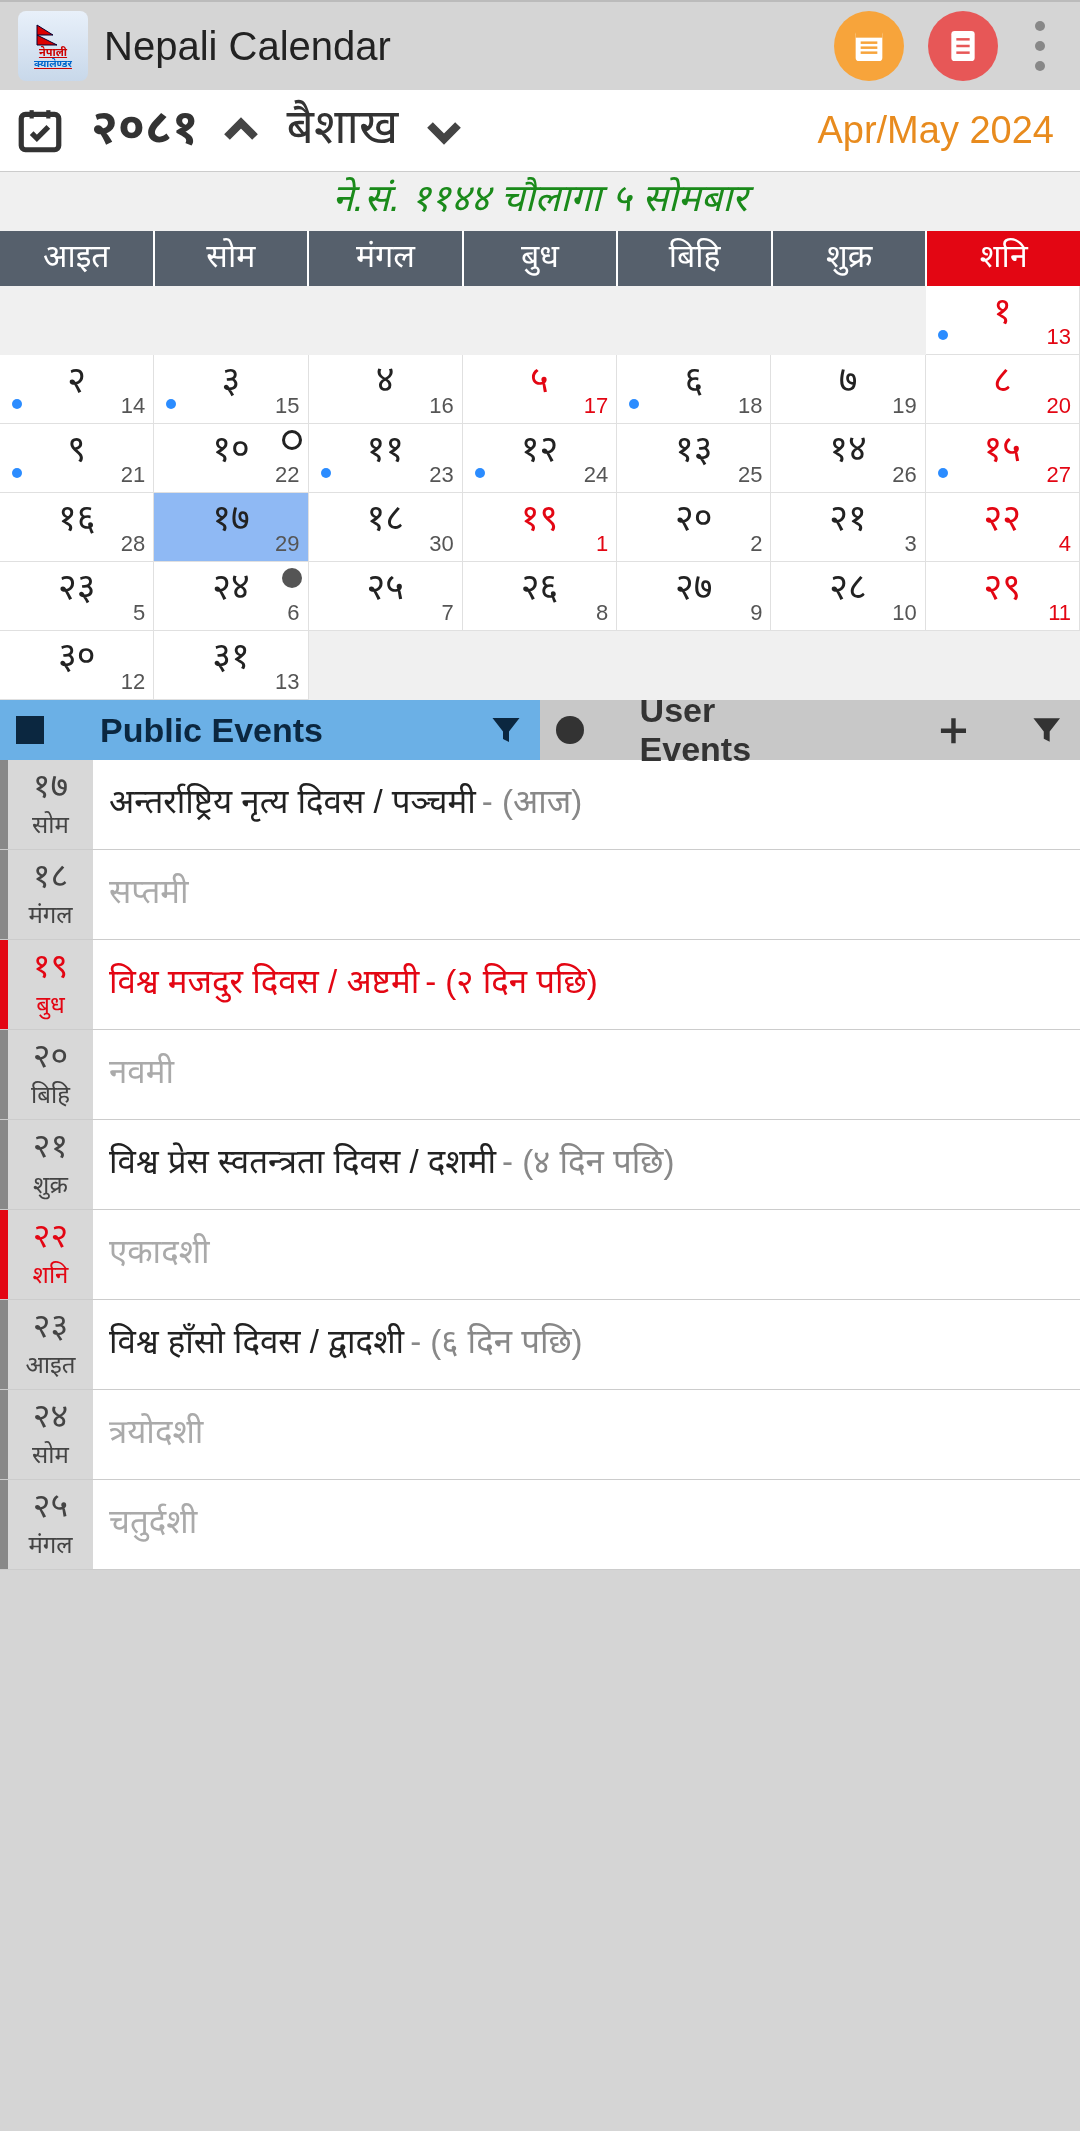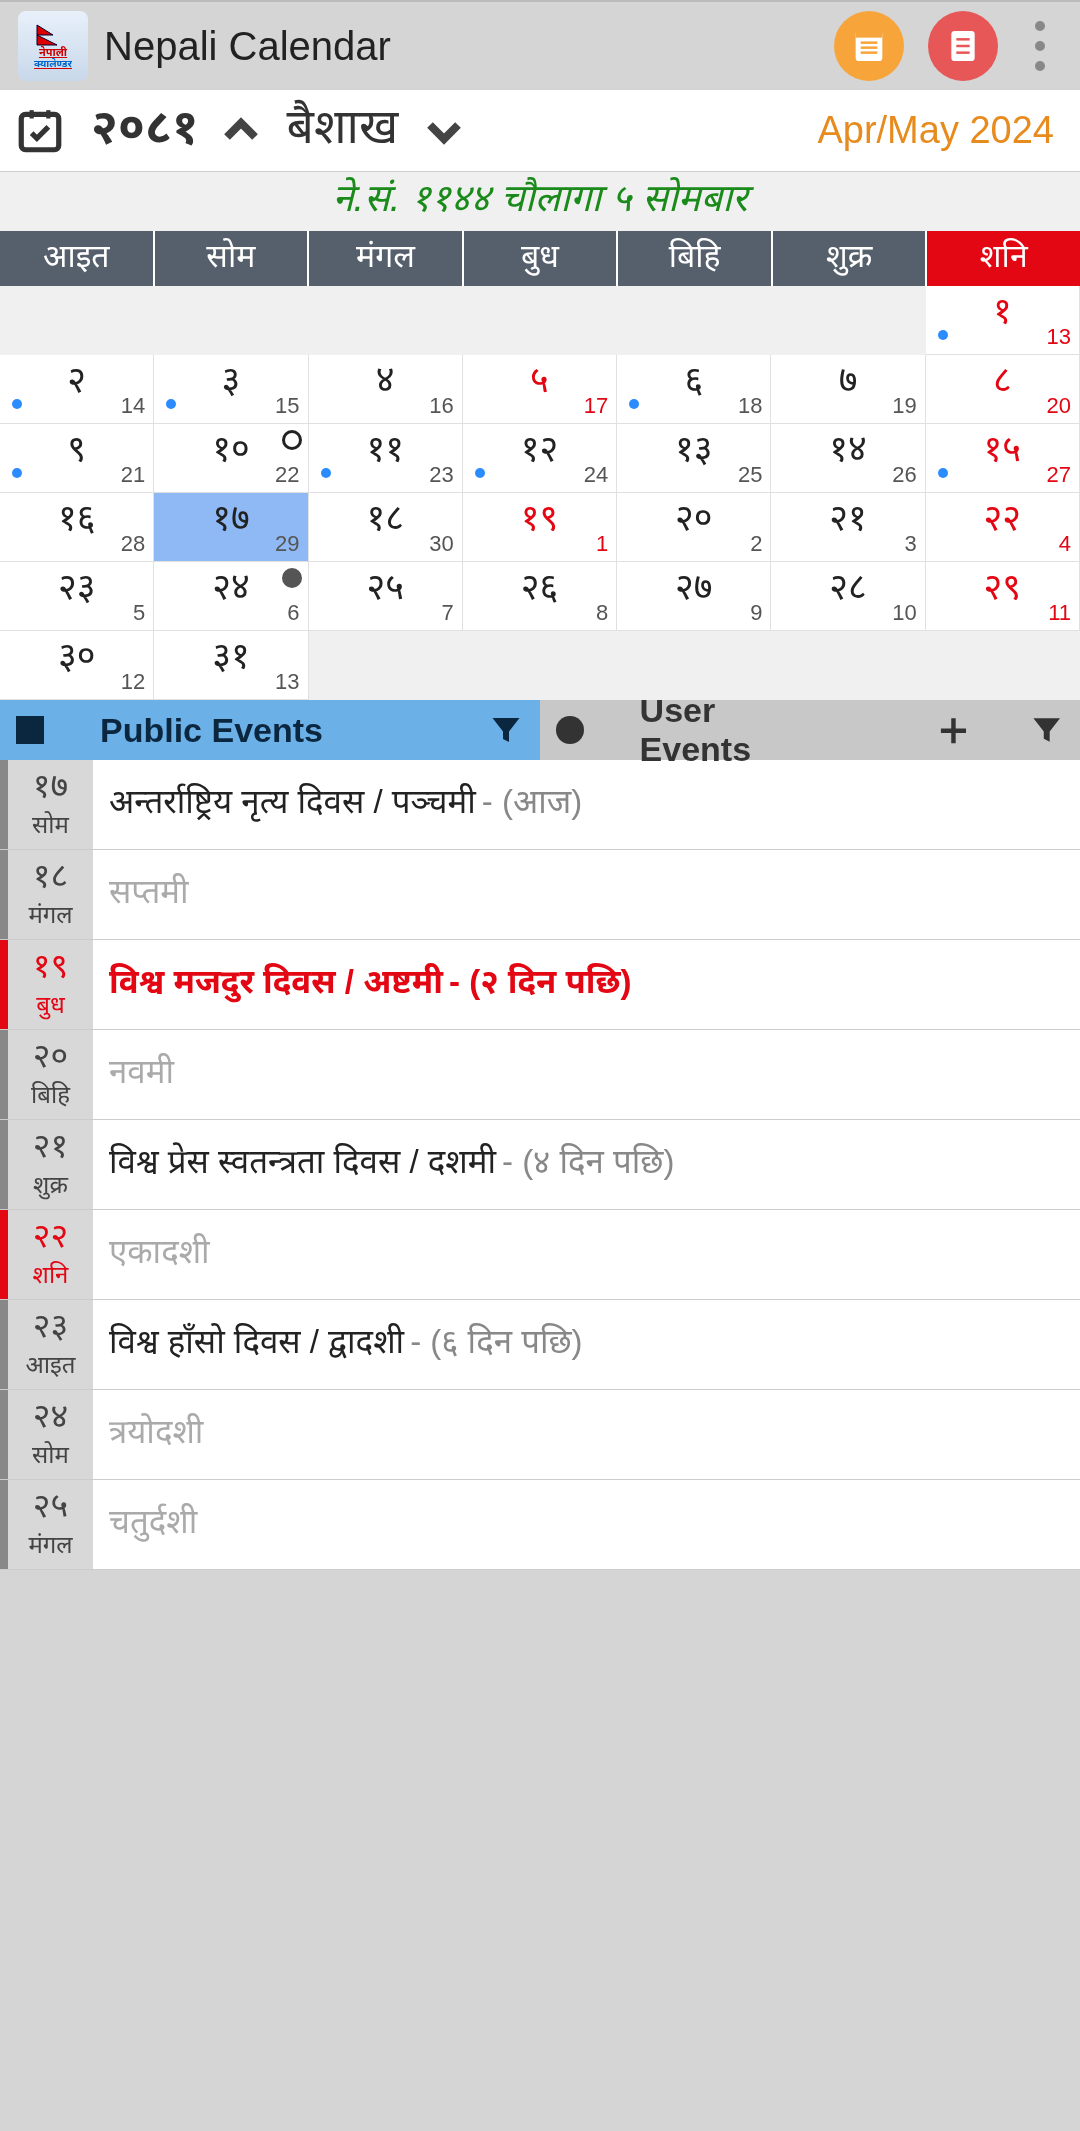--- a/index.html
+++ b/index.html
@@ -64,21 +64,21 @@
   .ev-row { display:flex; min-height:90px; border-bottom:1px solid #ccc; background:#fff; }
   .ev-bar { width:8px; background:#888; }
   .ev-bar.red { background:#e30613; }
   .ev-date { width:85px; background:#d8d8d8; display:flex; flex-direction:column; align-items:center; justify-content:center; }
   .ev-date .d { font-size:34px; color:#444; }
   .ev-date .w { font-size:24px; color:#444; }
   .ev-date.red .d, .ev-date.red .w { color:#e30613; }
   .ev-text { flex:1; display:flex; align-items:center; padding:0 16px; font-size:33px; color:#555; }
   .ev-text.past { color:#aaa; }
   .ev-text.bold { color:#222; }
-  .ev-text.red { color:#e30613;font-weight:bold; }
+  .ev-text.red { color:#e30613; }
   .ev-text .sfx { color:#888; margin-left:6px; }
   .ev-text.red .sfx { color:#e30613; }
 </style>
 </head>
 <body>
 
 <div class="header">
   <div class="app-icon">
     <svg width="36" height="24" viewBox="0 0 36 24">
         <path d="M2 22 L2 2 L18 12 L2 12 L22 22 Z" fill="#d00" stroke="#003" stroke-width="1"></path>

